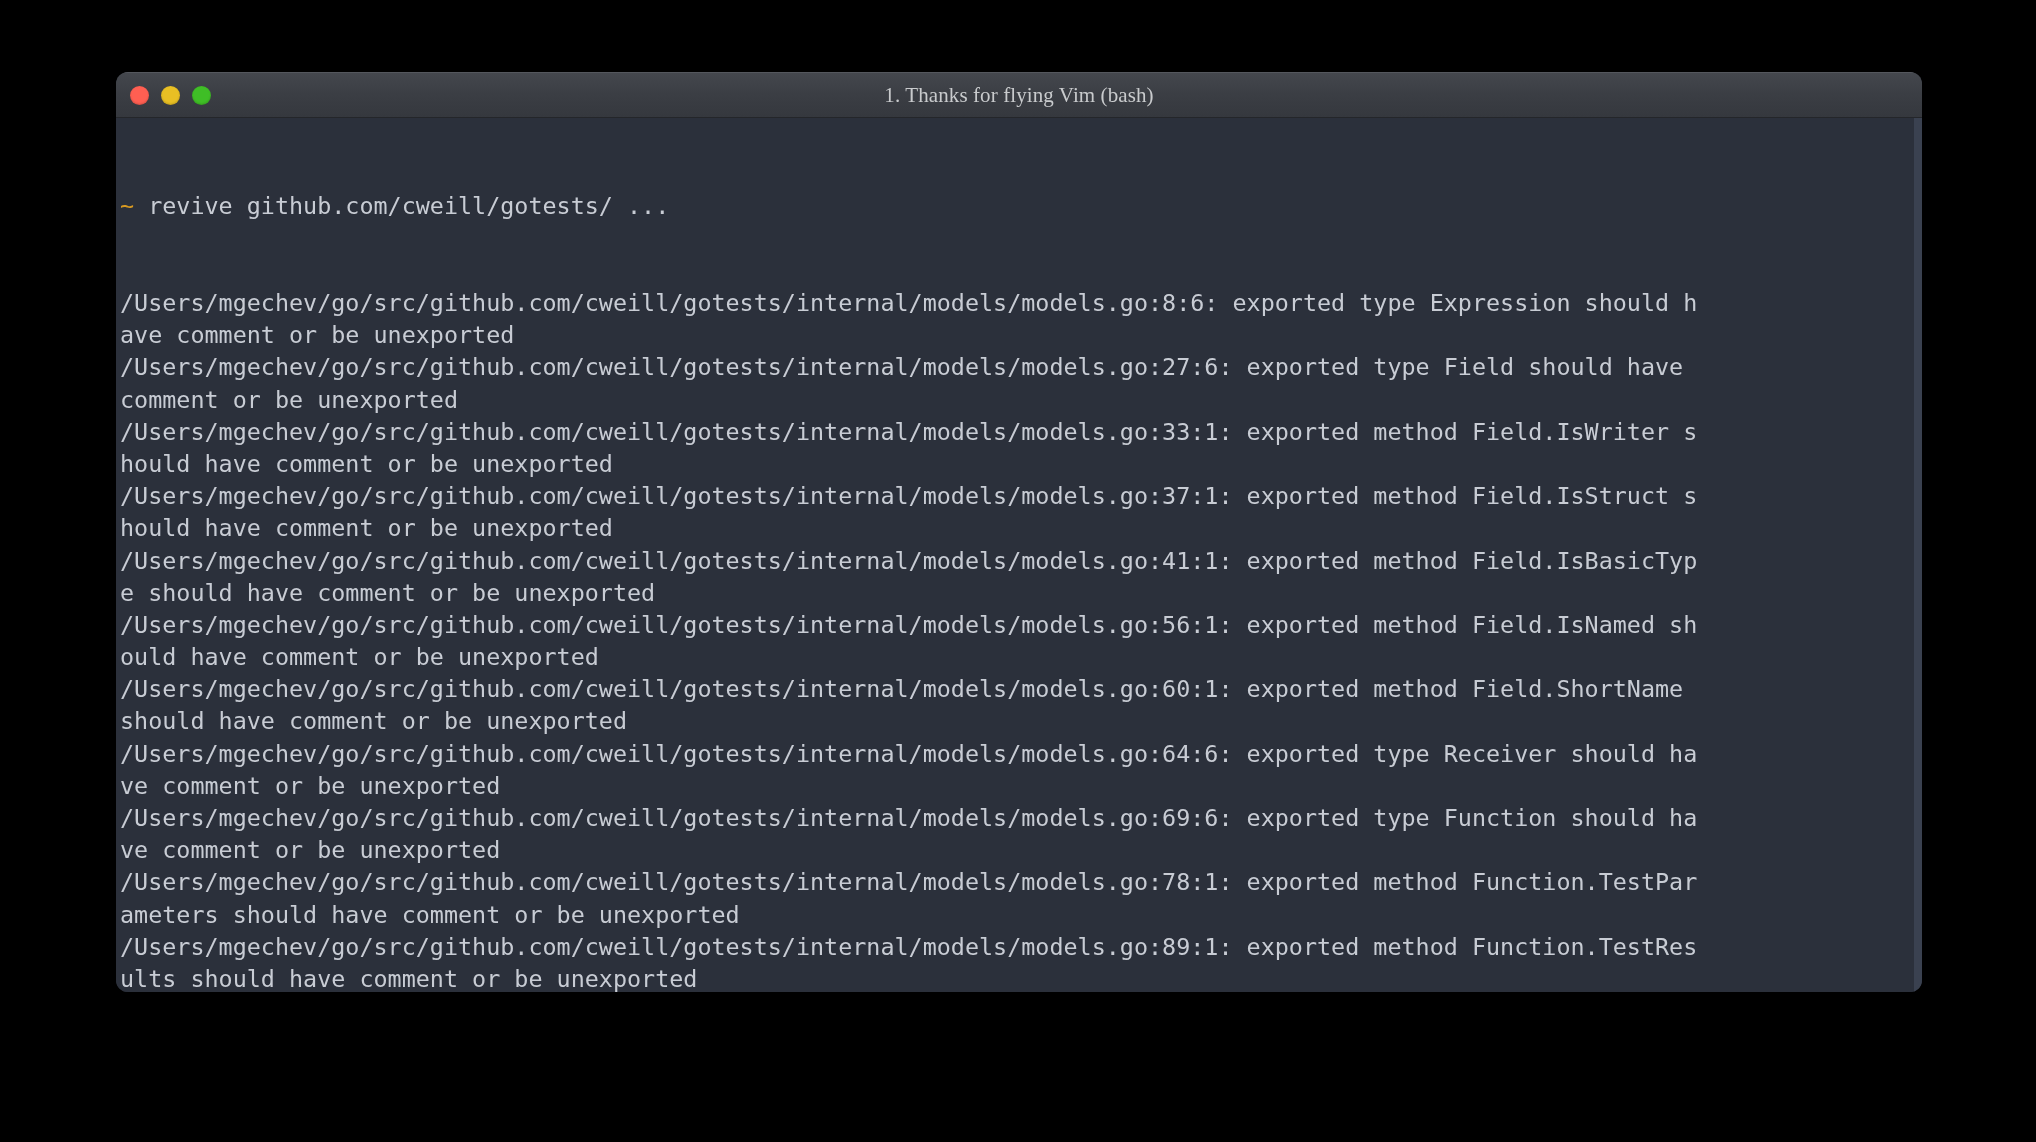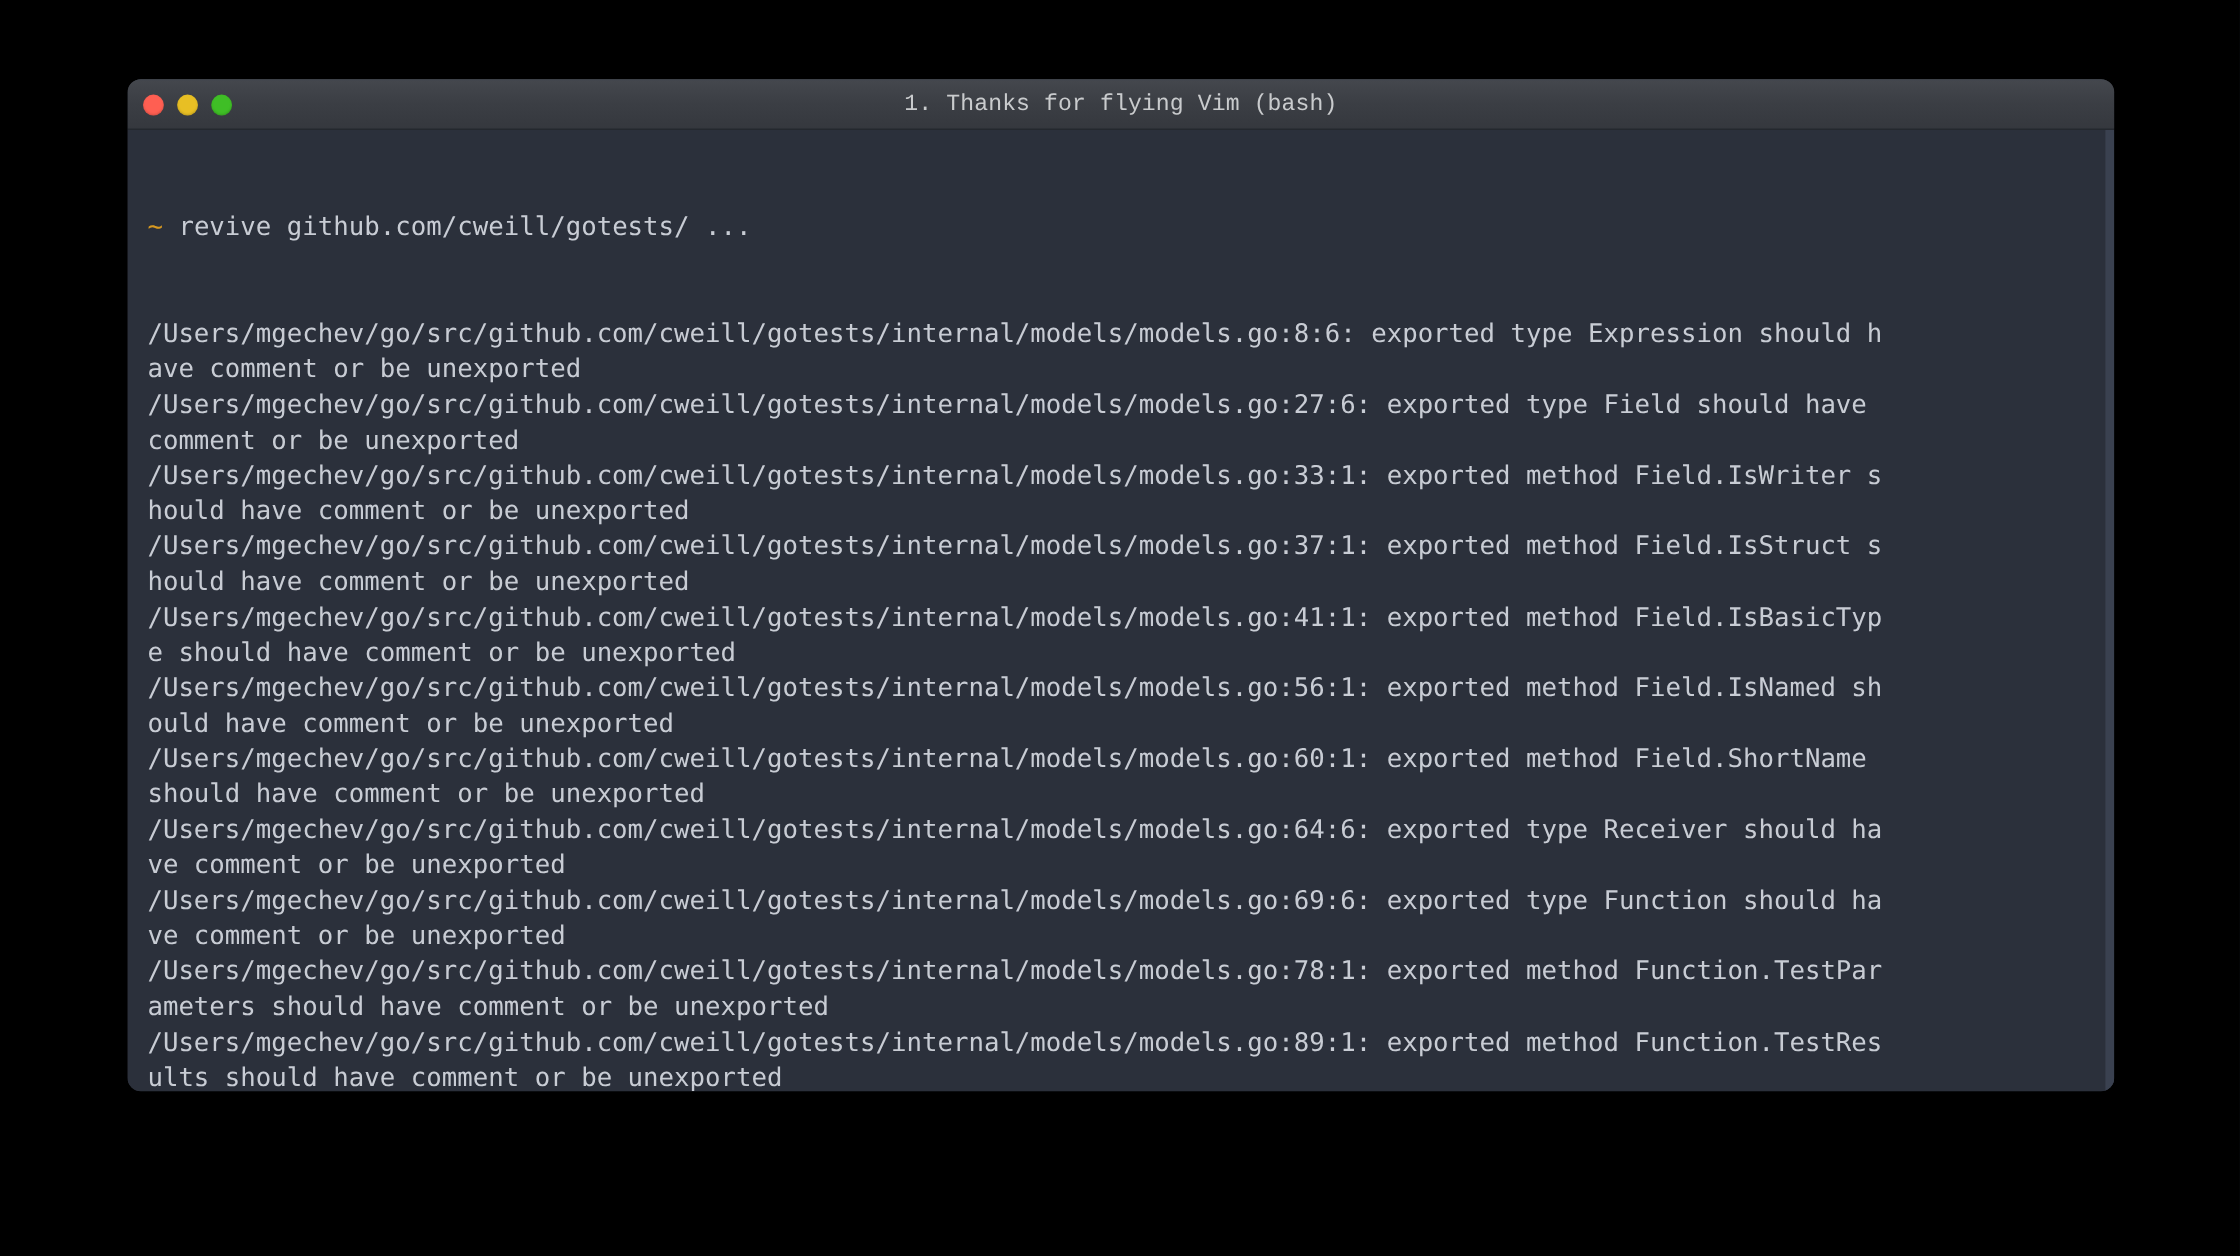--- a/index.html
+++ b/index.html
@@ -64,38 +64,38 @@
     display: block;
   }
   .light.close  { background: #ff5f52; box-shadow: inset 0 -1px 2px rgba(0,0,0,0.18); }
   .light.min    { background: #e8bf24; box-shadow: inset 0 -1px 2px rgba(0,0,0,0.18); }
   .light.max    { background: #3fbe26; box-shadow: inset 0 -1px 2px rgba(0,0,0,0.18); }
 
   .title-text {
     width: 100%;
     text-align: center;
     color: #c9cbcd;
-    font-family: Liberation Mono, monospace;
+    font-family: Liberation Serif, serif;
     font-size: 21px;
     letter-spacing: 0.1px;
     user-select: none;
   }
 
   
   .term-body {
     position: relative;
     flex: 1 1 auto;
     background: #2b303b;
     overflow: hidden;
     padding: 8px 0 0 0;
   }
 
   .term-lines {
     position: relative;
-    padding: 0 18px 0 18px;
+    padding: 0 18px 0 4px;
     color: #c8ccd4;
     font-family: "DejaVu Sans Mono", monospace;
     font-size: 23.4px;
     line-height: 32.2px;
     white-space: pre;
     letter-spacing: 0px;
   }
 
   .line { display: block; height: 32.2px; }
 

